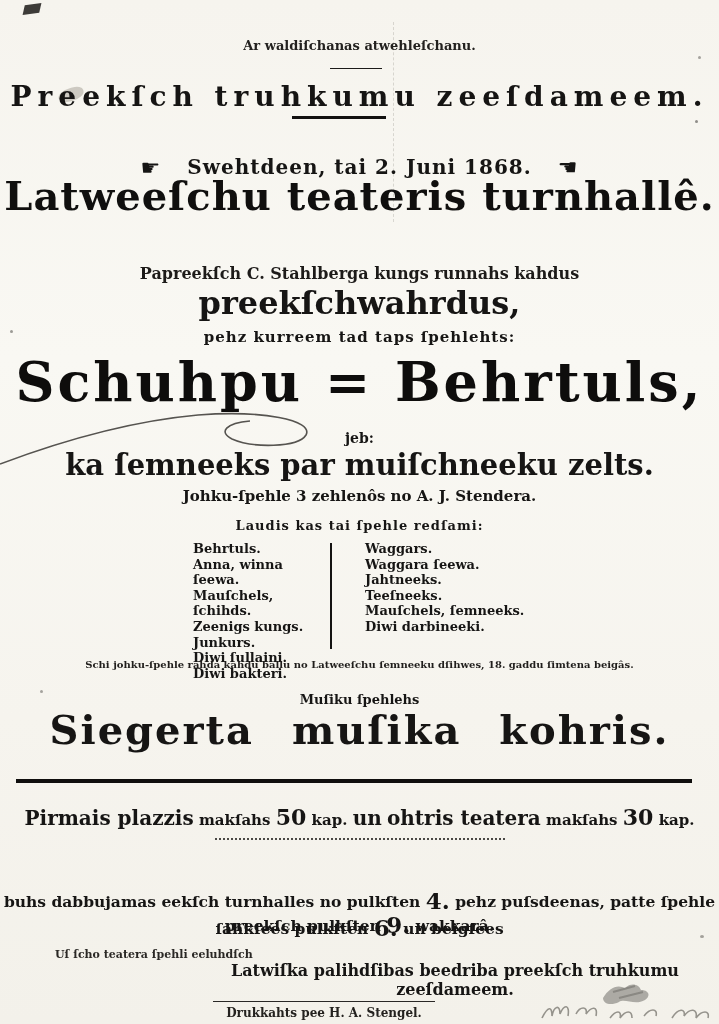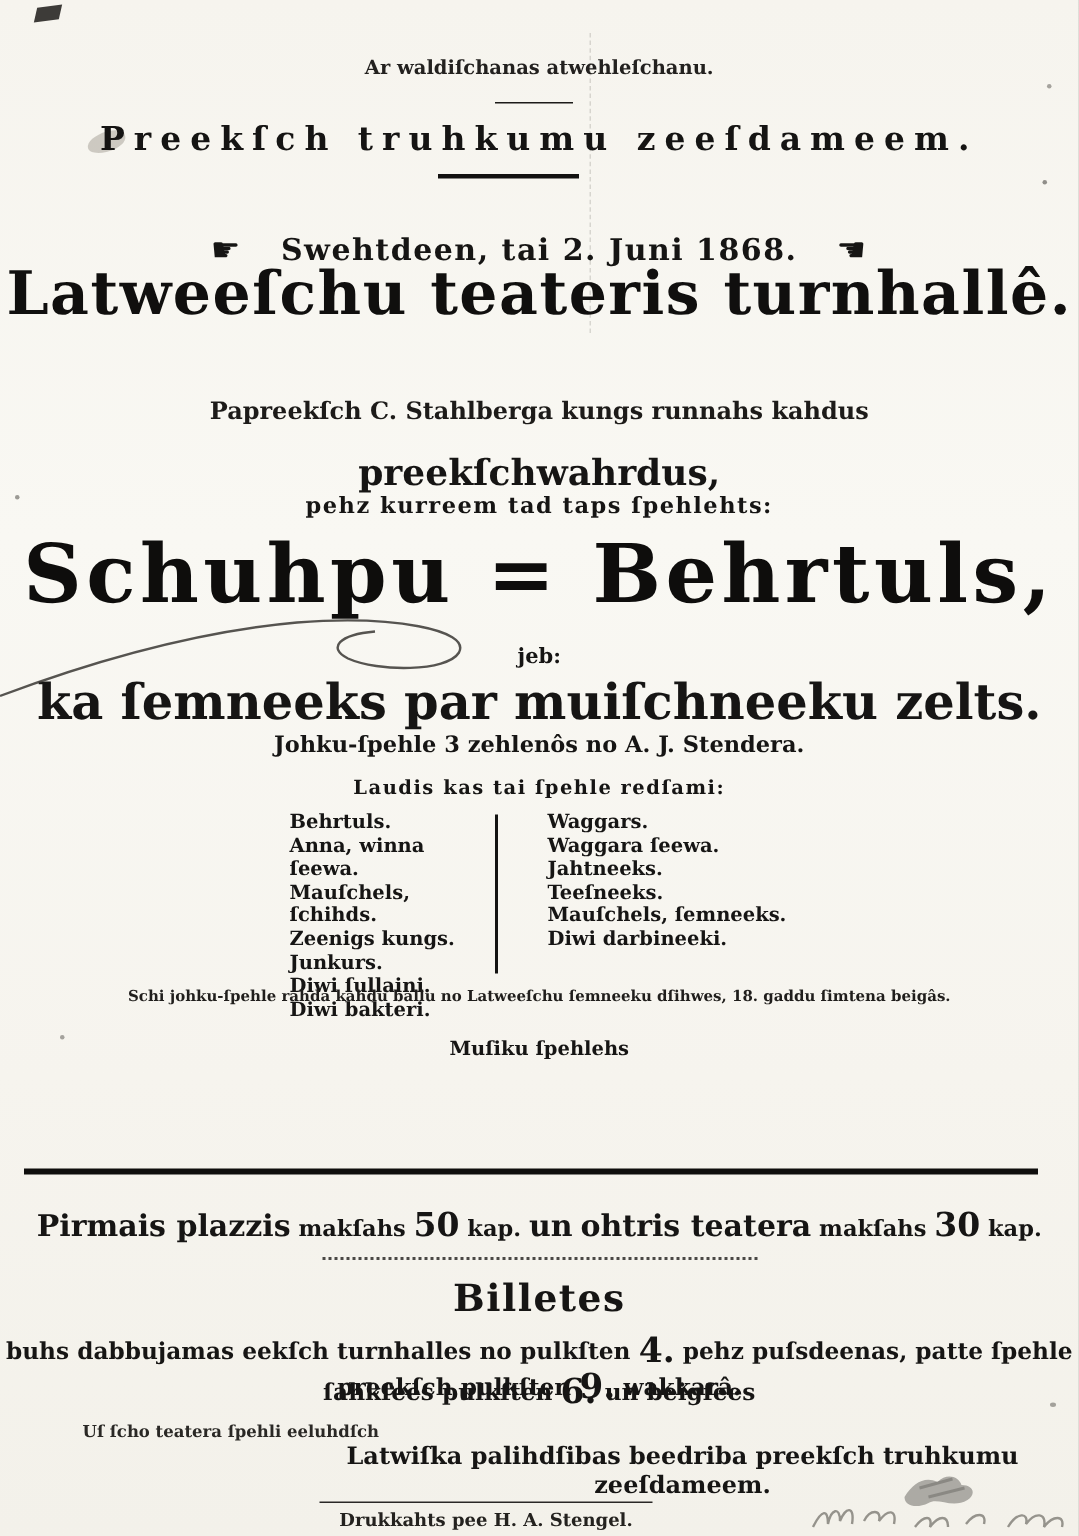--- a/index.html
+++ b/index.html
@@ -9,33 +9,33 @@
     margin:0 auto;
     background:linear-gradient(180deg,#f6f4ee 0%,#f9f8f3 35%,#f6f4ee 70%,#f3f1ea 100%);
     overflow:hidden;
     font-family:"DejaVu Serif", serif;
     color:#161514;
   }
   .abs{position:absolute;left:0;width:719px;text-align:center;}
   .blackletter{font-family:"DejaVu Serif", serif;font-weight:bold;}
   .permission{top:38px;font-size:13px;font-weight:bold;color:#23211f;}
   .rule1{position:absolute;top:68px;left:330px;width:52px;border-top:1.5px solid #1c1b19;}
-  .tagline{top:80px;font-size:22px;font-weight:bold;letter-spacing:6px;color:#151413;}
+  .tagline{top:80px;font-size:28px;font-weight:bold;letter-spacing:6px;color:#151413;}
   .rule2{position:absolute;top:116px;left:292px;width:94px;border-top:3.5px solid #121110;}
   .dateline{top:138px;font-size:20px;font-weight:bold;letter-spacing:1px;margin-top:16px;}
   .manicule{font-family:"DejaVu Sans", sans-serif;font-size:22px;position:relative;top:1px;}
   .manicule.l{margin-right:26px;}
   .manicule.r{margin-left:26px;}
   .venue{top:172px;font-size:40px;font-weight:bold;letter-spacing:1px;color:#100f0e;}
   .introline{top:264px;font-size:16px;font-weight:bold;color:#1d1b19;}
-  .introemph{top:300px;font-size:24px;font-weight:bold;}
+  .introemph{top:284px;font-size:32px;font-weight:bold;}
   .introafter{top:328px;font-size:15px;font-weight:bold;letter-spacing:1px;}
   .playtitle{top:350px;font-size:54px;font-weight:bold;letter-spacing:3px;color:#0e0d0c;}
   .jeb{top:430px;font-size:14px;font-weight:bold;}
-  .subtitle{top:448px;font-size:33px;font-weight:bold;}
+  .subtitle{top:448px;font-size:29px;font-weight:bold;}
   .playinfo{top:487px;font-size:15px;font-weight:bold;}
   .castheader{top:518px;font-size:13px;font-weight:bold;letter-spacing:1px;}
   .cast{position:absolute;top:541px;left:0;width:719px;height:112px;font-size:13px;font-weight:bold;}
   .castcol{position:absolute;top:0;text-align:left;line-height:15.6px;}
   .castcol.left{left:193px;width:135px;}
   .castcol.right{left:365px;width:170px;}
   .castdivider{position:absolute;left:330px;top:2px;height:106px;width:2px;background:#141312;}
   .descline{top:659px;font-size:10px;font-weight:bold;color:#201e1c;}
   .musicheader{top:692px;font-size:13px;font-weight:bold;}
   .musictitle{top:706px;font-size:40px;font-weight:bold;letter-spacing:2px;word-spacing:22px;}
@@ -116,38 +116,38 @@
       <div>Jahtneeks.</div>
       <div>Teeſneeks.</div>
       <div>Mauſchels, ſemneeks.</div>
       <div>Diwi darbineeki.</div>
     </div>
   </div>
 
   <div class="abs descline">Schi johku-ſpehle rahda kahdu ballu no Latweeſchu ſemneeku dſihwes, 18. gaddu ſimtena beigâs.</div>
 
   <div class="abs musicheader">Muſiku ſpehlehs</div>
+  <div class="abs musictitle blackletter">Siegerta muſika kohris.</div>
 
   <div class="thickrule"></div>
 
   <div class="abs prices">
     <span class="big">Pirmais plazzis</span>
     <span>makſahs</span>
     <span class="num">50</span>
     <span>kap.</span>
     <span class="big">un</span>
     <span class="big">ohtris teatera</span>
     <span>makſahs</span>
     <span class="num">30</span>
     <span>kap.</span>
   </div>
 
   <div class="dottedrule"></div>
 
-  <div class="abs billetes blackletter">Billetes</div>
   <div class="abs tickets1">
     <span>buhs dabbujamas eekſch turnhalles no pulkſten</span>
     <span class="bignum">4.</span>
     <span>pehz puſsdeenas, patte ſpehle ſahkſees pulkſten</span>
     <span class="bignum">6.</span>
     <span>un beigſees</span>
   </div>
   <div class="abs tickets2">
     <span>preekſch pulkſten</span>
     <span class="bignum">9.</span>

